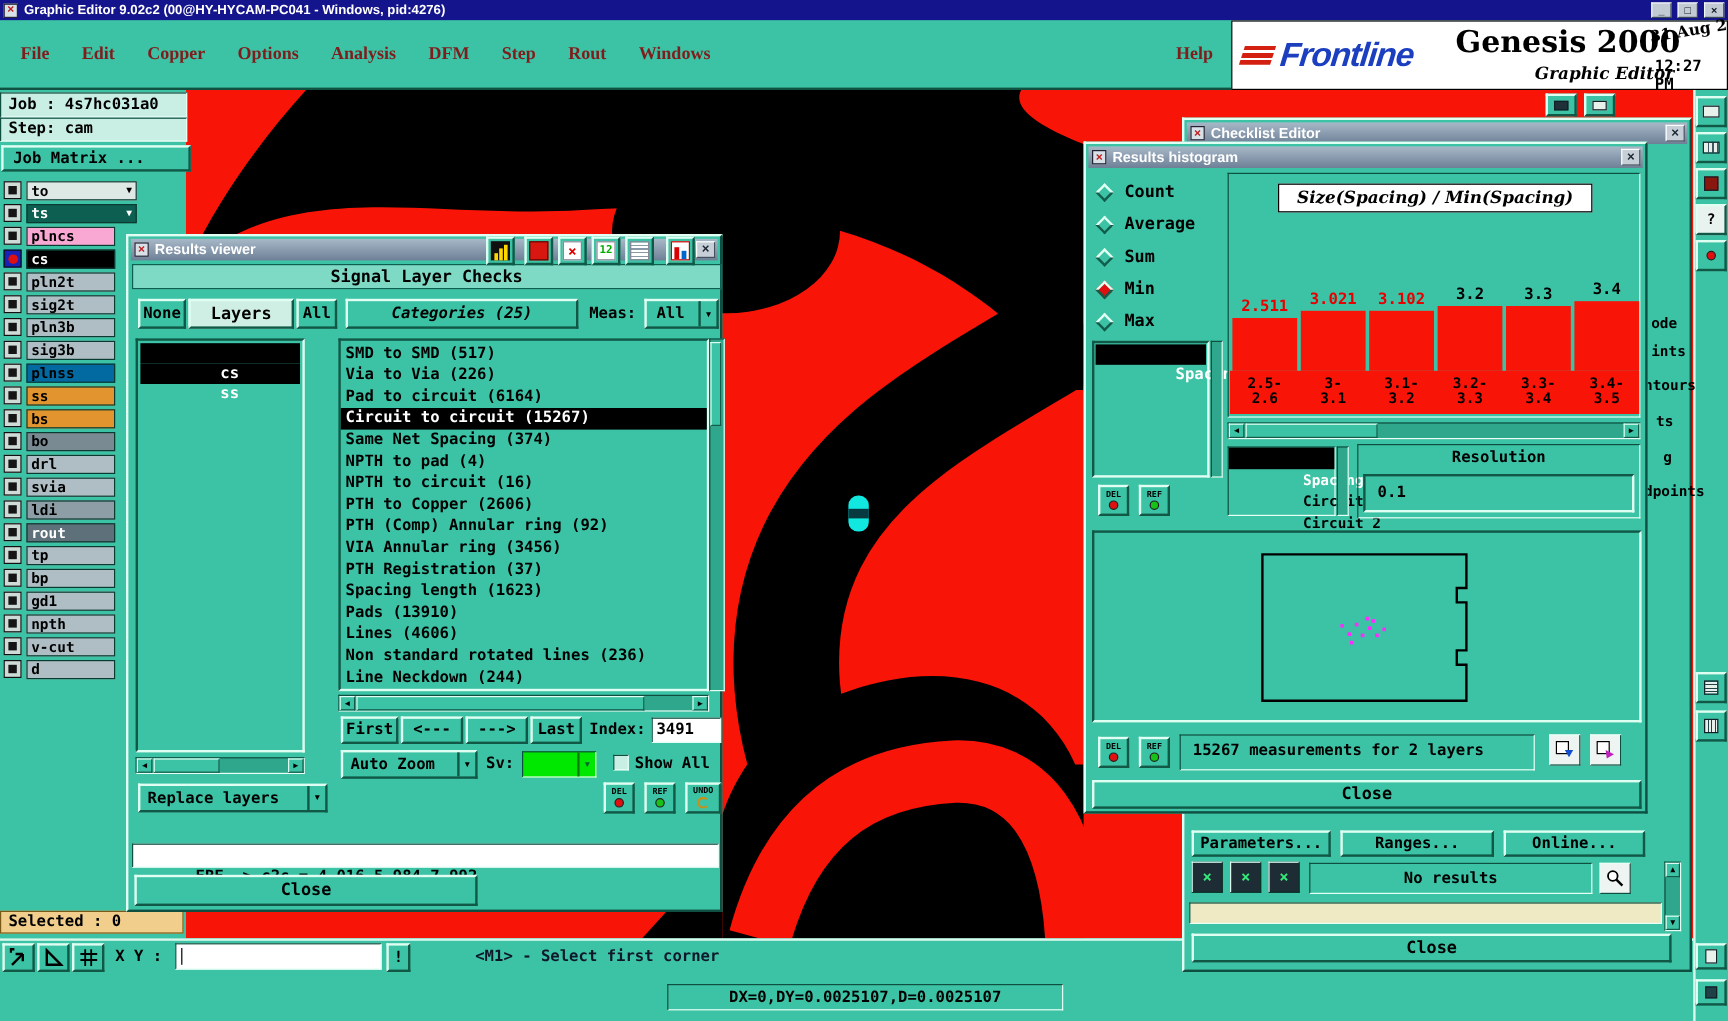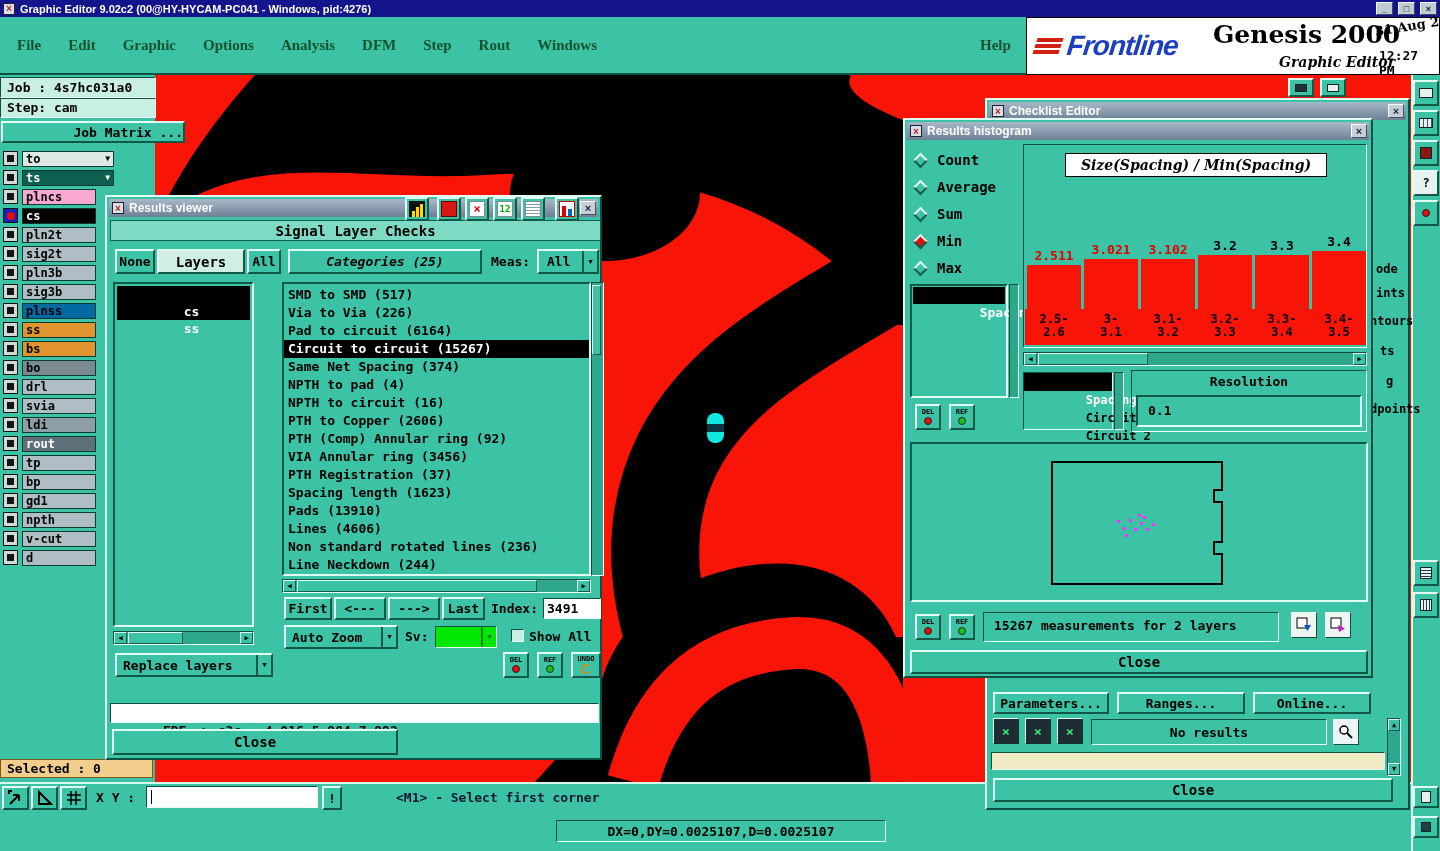--- a/index.html
+++ b/index.html
@@ -17,21 +17,21 @@
   .s1{border:1px solid;border-color:#0F4F40 #E8FFF6 #E8FFF6 #0F4F40;}
   .btn{background:var(--teal);display:flex;align-items:center;justify-content:center;font-weight:bold;color:#000;}
   .b13{font-size:13px;font-weight:bold;}
   .b14{font-size:14px;font-weight:bold;}
   .b12{font-size:12px;font-weight:bold;}
   .dlg{background:var(--teal);border:2px solid;border-color:#E2FFF4 #0E4F41 #0E4F41 #E2FFF4;}
   .ttl{position:absolute;left:2px;right:2px;top:2px;height:18px;background:linear-gradient(180deg,#A7B8C8,#6E8096);display:flex;align-items:center;gap:5px;padding-left:3px;color:#fff;font:bold 12px "Liberation Sans",sans-serif;}
   .ttl .xb{margin-left:auto;margin-right:2px;width:16px;height:14px;background:#C6CFD8;border:1px solid;border-color:#fff #44505C #44505C #fff;color:#1A2530;font:bold 11px "Liberation Sans",sans-serif;display:flex;align-items:center;justify-content:center;}
   .dicon{width:12px;height:12px;background:#D8E0E8;border:1px solid #223;color:#C02020;font:bold 10px "Liberation Sans",sans-serif;display:flex;align-items:center;justify-content:center;}
   .wbtn{width:17px;height:13px;background:#C2CBD4;border:1px solid;border-color:#F2F6FA #3A4754 #3A4754 #F2F6FA;color:#101820;font:bold 9px "Liberation Sans",sans-serif;display:flex;align-items:center;justify-content:center;}
-  .menu-item{font:bold 15px "Liberation Serif",serif;color:#14532d;}
+  .menu-item{font:bold 15px "Liberation Serif",serif;color:#7f1d1d;}
   .lrow{height:18px;line-height:18px;padding-left:4px;font-size:13px;font-weight:bold;white-space:pre;color:#000;}
   .sel{background:#000;color:#fff;}
   .layrow{position:absolute;left:3px;height:17px;display:flex;align-items:center;gap:4px;}
   .laycheck{width:15px;height:15px;background:#CFDBD7;border:1px solid #101010;position:relative;flex:none;}
   .laycheck::after{content:"";position:absolute;left:3px;top:3px;width:7px;height:7px;background:#151515;}
   .laycheck.work{background:#1822B8;}
   .laycheck.work::after{background:#E01010;border-radius:50%;width:8px;height:8px;}
   .laybar{height:16px;border:1px solid #0A3A30;display:flex;align-items:center;justify-content:space-between;padding:0 3px;font-size:12px;font-weight:bold;color:#000;}
   .laybar i{font-style:normal;}
   .flag{font-size:8px;}
@@ -66,21 +66,21 @@
     <span style="color:#fff;font:bold 11px 'Liberation Sans',sans-serif;white-space:nowrap;">Graphic Editor 9.02c2 (00@HY-HYCAM-PC041 - Windows, pid:4276)</span>
     <span style="flex:1"></span>
     <span class="wbtn">_</span>
     <span class="wbtn">□</span>
     <span class="wbtn">×</span>
   </div>
 
   <div class="abs" style="left:0;top:17px;width:1440px;height:58px;background:var(--teal);border-bottom:2px solid #0F5242;display:flex;align-items:center;gap:27px;padding-left:17px;">
     <span class="menu-item">File</span>
     <span class="menu-item">Edit</span>
-    <span class="menu-item">Graphic</span>
+    <span class="menu-item">Copper</span>
     <span class="menu-item">Options</span>
     <span class="menu-item">Analysis</span>
     <span class="menu-item">DFM</span>
     <span class="menu-item">Step</span>
     <span class="menu-item">Rout</span>
     <span class="menu-item">Windows</span>
   </div>
   <span class="abs menu-item" style="left:980px;top:17px;height:56px;display:flex;align-items:center;">Help</span>
 
   <div class="abs" style="left:1026px;top:17px;width:414px;height:58px;background:#fff;border:1px solid #000;">
@@ -106,21 +106,21 @@
       <rect x="552" y="349" width="17" height="8" fill="#083840"></rect>
     </g>
   </svg>
 
   <div class="abs s1" style="left:0;top:77px;width:156px;height:21px;background:var(--teal-pale);font-weight:bold;font-size:13px;line-height:19px;padding-left:6px;">
     <span>Job : 4s7hc031a0</span>
   </div>
   <div class="abs s1" style="left:0;top:98px;width:156px;height:20px;background:var(--teal-pale);font-weight:bold;font-size:13px;line-height:18px;padding-left:6px;">
     <span>Step: cam</span>
   </div>
-  <div class="abs btn r b13" style="left:1px;top:121px;width:184px;height:22px;justify-content:flex-end;padding-left:8px;">
+  <div class="abs btn r b13" style="left:1px;top:121px;width:158px;height:22px;justify-content:flex-start;padding-left:8px;">
     <span>Job Matrix ...</span>
   </div>
 
   <div class="layrow" style="top:150px">
     <span class="laycheck"></span>
     <span class="laybar" style="background:#DEE9E5;width:92px">
         <i>to</i>
         <i class="flag">▼</i>
       </span>
   </div>

